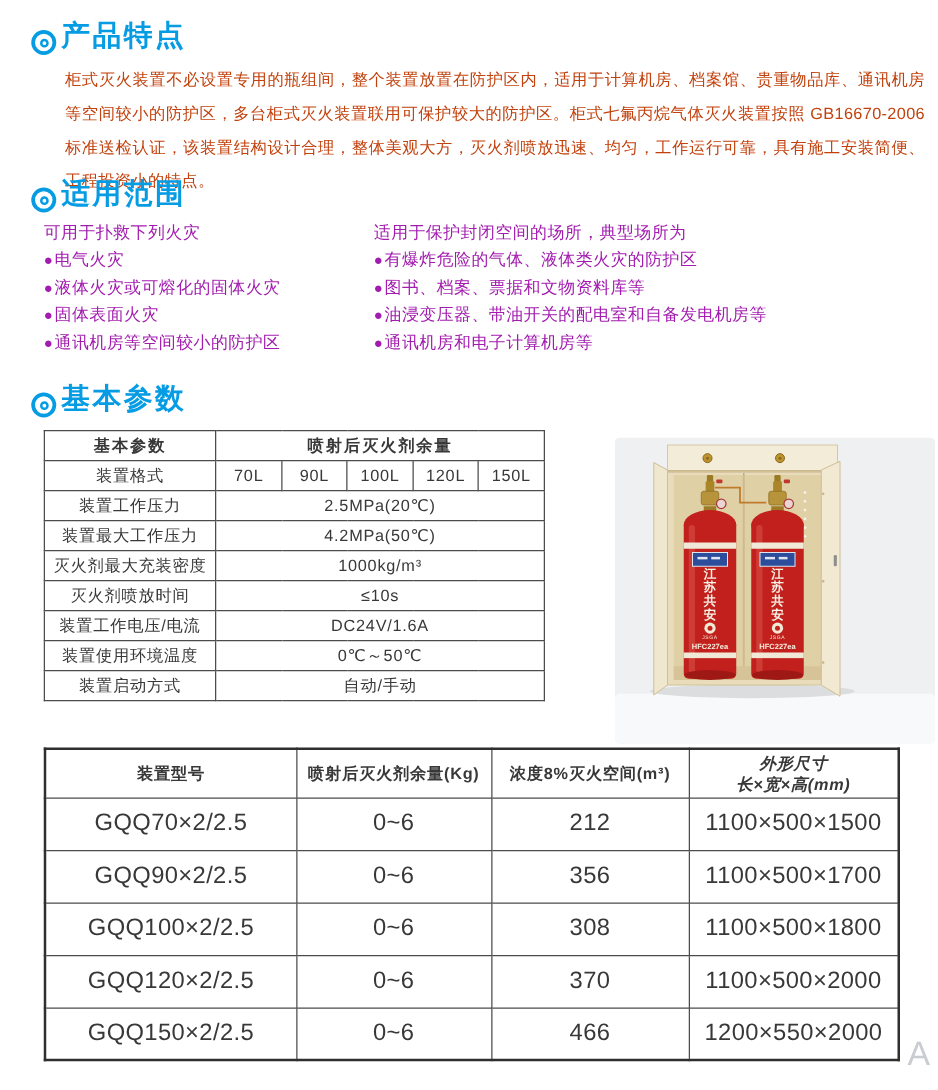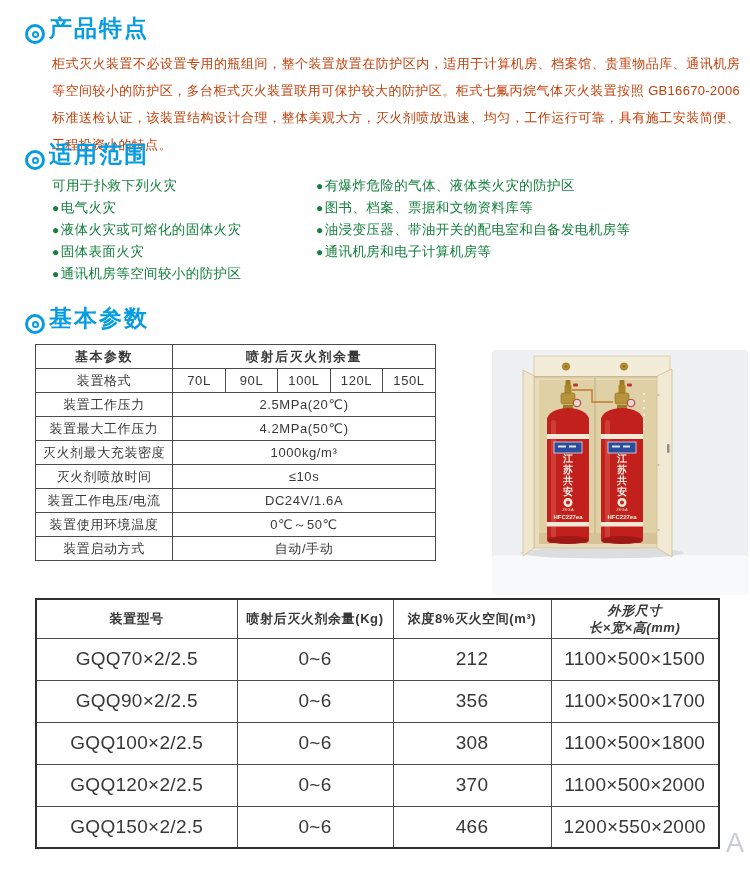--- a/index.html
+++ b/index.html
@@ -12,21 +12,21 @@
   .ring { width:20px; height:20px; border:3px solid #069ce4; border-radius:50%;
           display:flex; align-items:center; justify-content:center; flex:0 0 auto; }
   .ring-inner { width:7px; height:7px; border:2.5px solid #069ce4; border-radius:50%; }
   .sec-title h2 { font-size:23px; font-weight:bold; color:#069ce4; margin-left:4px; letter-spacing:2px; }
 
   
   .para { position:absolute; left:35px; top:50px; width:688px; font-size:13px; line-height:27px;
           color:#c2410c; text-align:justify; letter-spacing:0.3px;margin-left:17px; }
 
   
-  .scope-col { position:absolute; top:175px; color:#15803d;margin-left:17px; }
+  .scope-col { position:absolute; top:175px; color:#a21caf; }
   .scope-col .line { height:22px; display:flex; align-items:center; font-size:13.5px; letter-spacing:0.4px; }
   .scope-col .intro { font-size:13.5px; }
   .blt { font-size:12px; margin-right:1px; line-height:1; }
 
   
   .basic-table { position:absolute; left:35px; top:344px; border-collapse:collapse;
                  width:400px; table-layout:fixed; }
   .basic-table td { border:1px solid #4c4c4c; height:24px; text-align:center; vertical-align:middle;
                     font-size:13px; color:#383838; letter-spacing:0.6px; padding:0; }
   .basic-table tr.hdr td { font-weight:bold; font-size:13px; letter-spacing:1.5px; }
@@ -84,20 +84,21 @@
         <span class="blt">●</span>
         <span>固体表面火灾</span>
       </div>
     <div class="line">
         <span class="blt">●</span>
         <span>通讯机房等空间较小的防护区</span>
       </div>
   </div>
 
   <div class="scope-col" style="left:299px">
+    <div class="line intro">适用于保护封闭空间的场所，典型场所为</div>
     <div class="line">
         <span class="blt">●</span>
         <span>有爆炸危险的气体、液体类火灾的防护区</span>
       </div>
     <div class="line">
         <span class="blt">●</span>
         <span>图书、档案、票据和文物资料库等</span>
       </div>
     <div class="line">
         <span class="blt">●</span>

